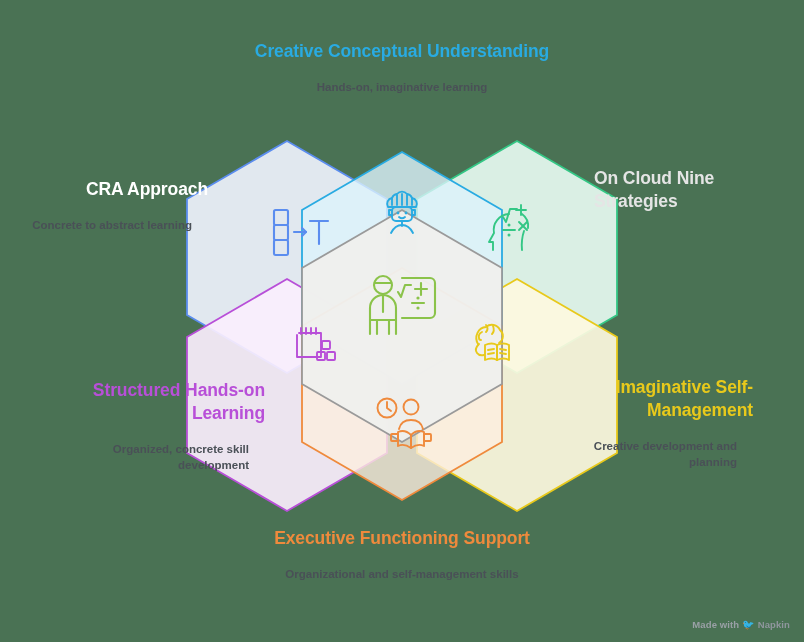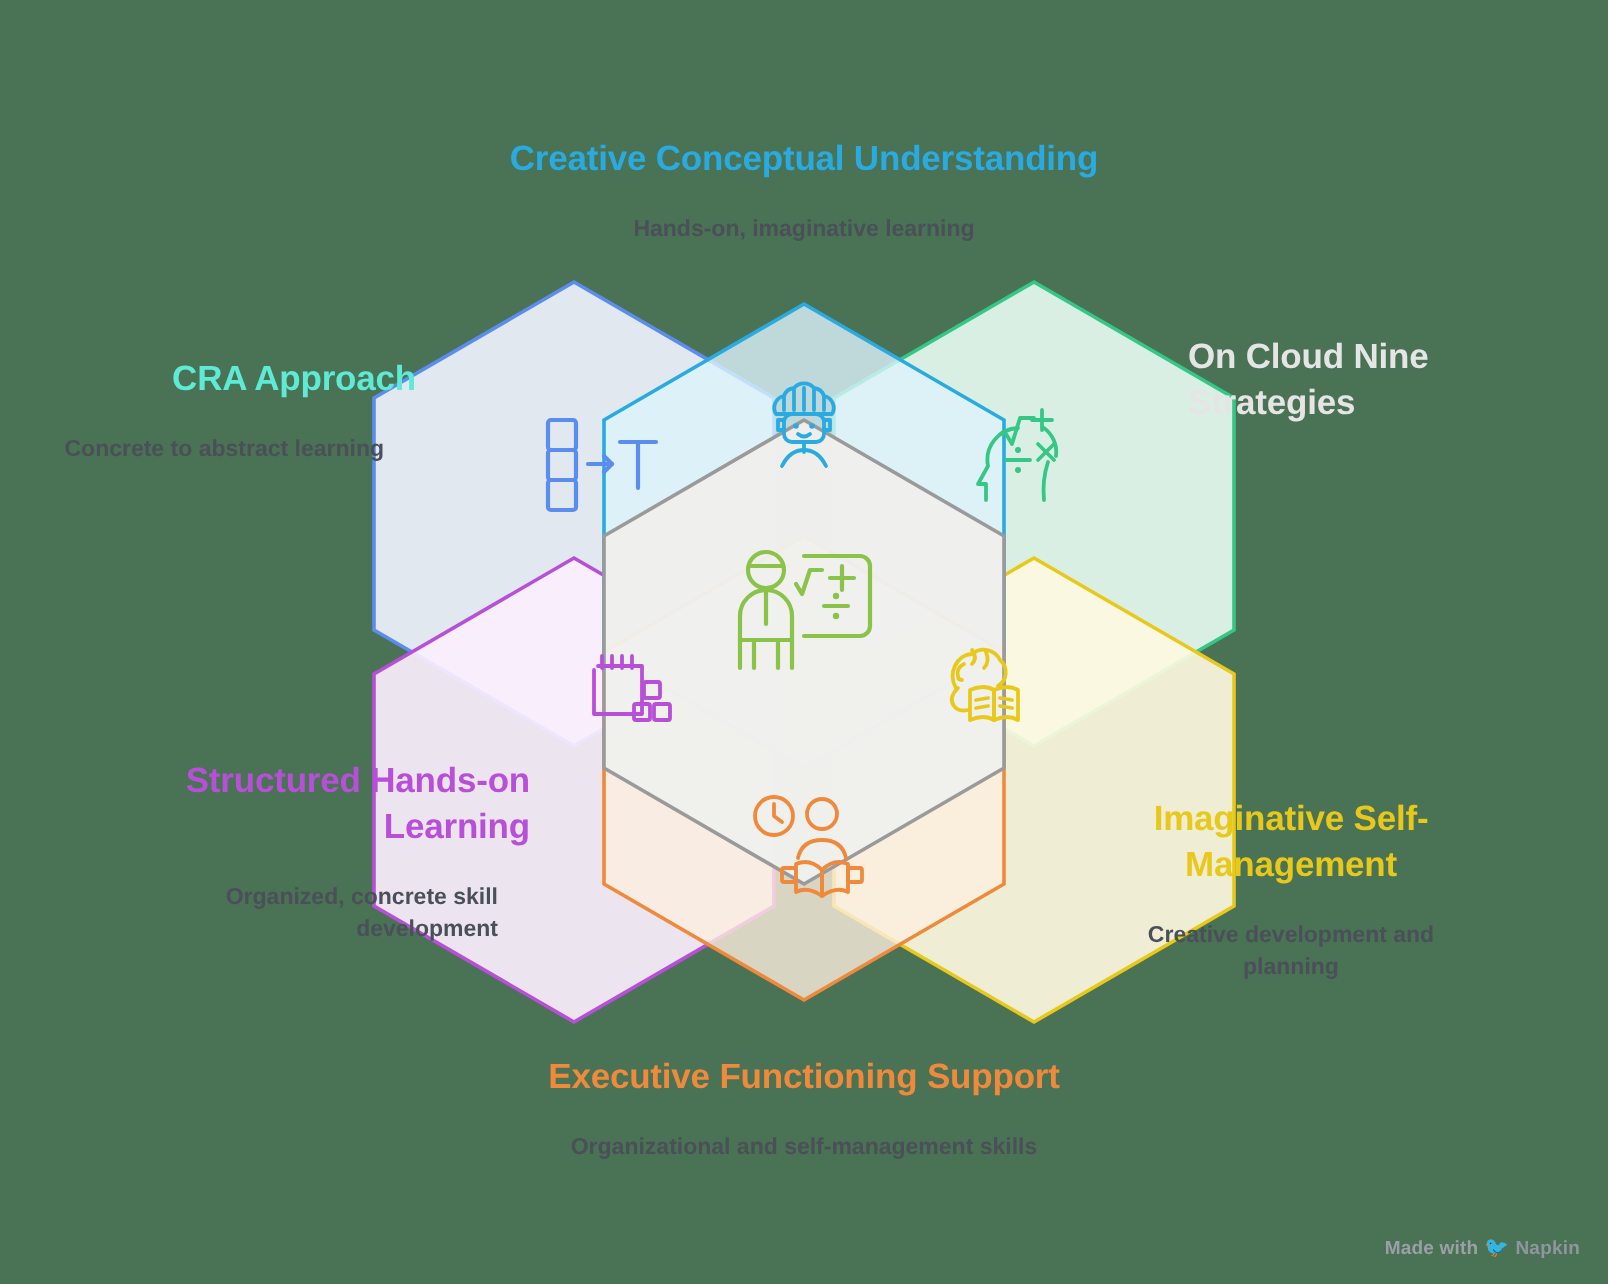--- a/index.html
+++ b/index.html
@@ -34,25 +34,25 @@
     letter-spacing: -0.1px;
     margin: 0 0 9px 0;
   }
   .label-sub {
     font-size: 11.5px;
     line-height: 16px;
     color: #4a5057;
     font-weight: bold;
     margin: 16px;
   }
-  .lb-top    { left: 252px; top: 68px;  width: 300px; text-align: center; }
+  .lb-top    { left: 252px; top: 40px;  width: 300px; text-align: center; }
   .lb-left   { left: 8px;   top: 178px; width: 200px; text-align: right; }
   .lb-right  { left: 594px; top: 167px; width: 205px; text-align: left; }
   .lb-botleft{ left: 58px;  top: 379px; width: 207px; text-align: right; }
-  .lb-botright{left: 538px; top: 398px; width: 215px; text-align: center; }
+  .lb-botright{left: 538px; top: 376px; width: 215px; text-align: right; }
   .lb-bottom { left: 252px; top: 527px; width: 300px; text-align: center; }
 
   #watermark {
     position: absolute;
     right: 14px;
     bottom: 12px;
     font-size: 9.5px;
     font-weight: bold;
     color: #9aa0a6;
     letter-spacing: 0.1px;
@@ -201,21 +201,21 @@
       <polyline points="398,292 401,297 405,285 411,285"></polyline>
     </g>
   </svg>
 
   <div class="label-block lb-top">
     <div class="label-title" style="color:#29ABE2">Creative Conceptual Understanding</div>
     <div class="label-sub">Hands-on, imaginative learning</div>
   </div>
 
   <div class="label-block lb-left">
-    <div class="label-title" style="color:#5eead4">CRA Approach</div>
+    <div class="label-title" style="color:#ffffff">CRA Approach</div>
     <div class="label-sub">Concrete to abstract learning</div>
   </div>
 
   <div class="label-block lb-right">
     <div class="label-title" style="color:#e5e5e5">On Cloud Nine Strategies</div>
   </div>
 
   <div class="label-block lb-botleft">
     <div class="label-title" style="color:#B84FD8">Structured Hands-on Learning</div>
     <div class="label-sub">Organized, concrete skill development</div>

